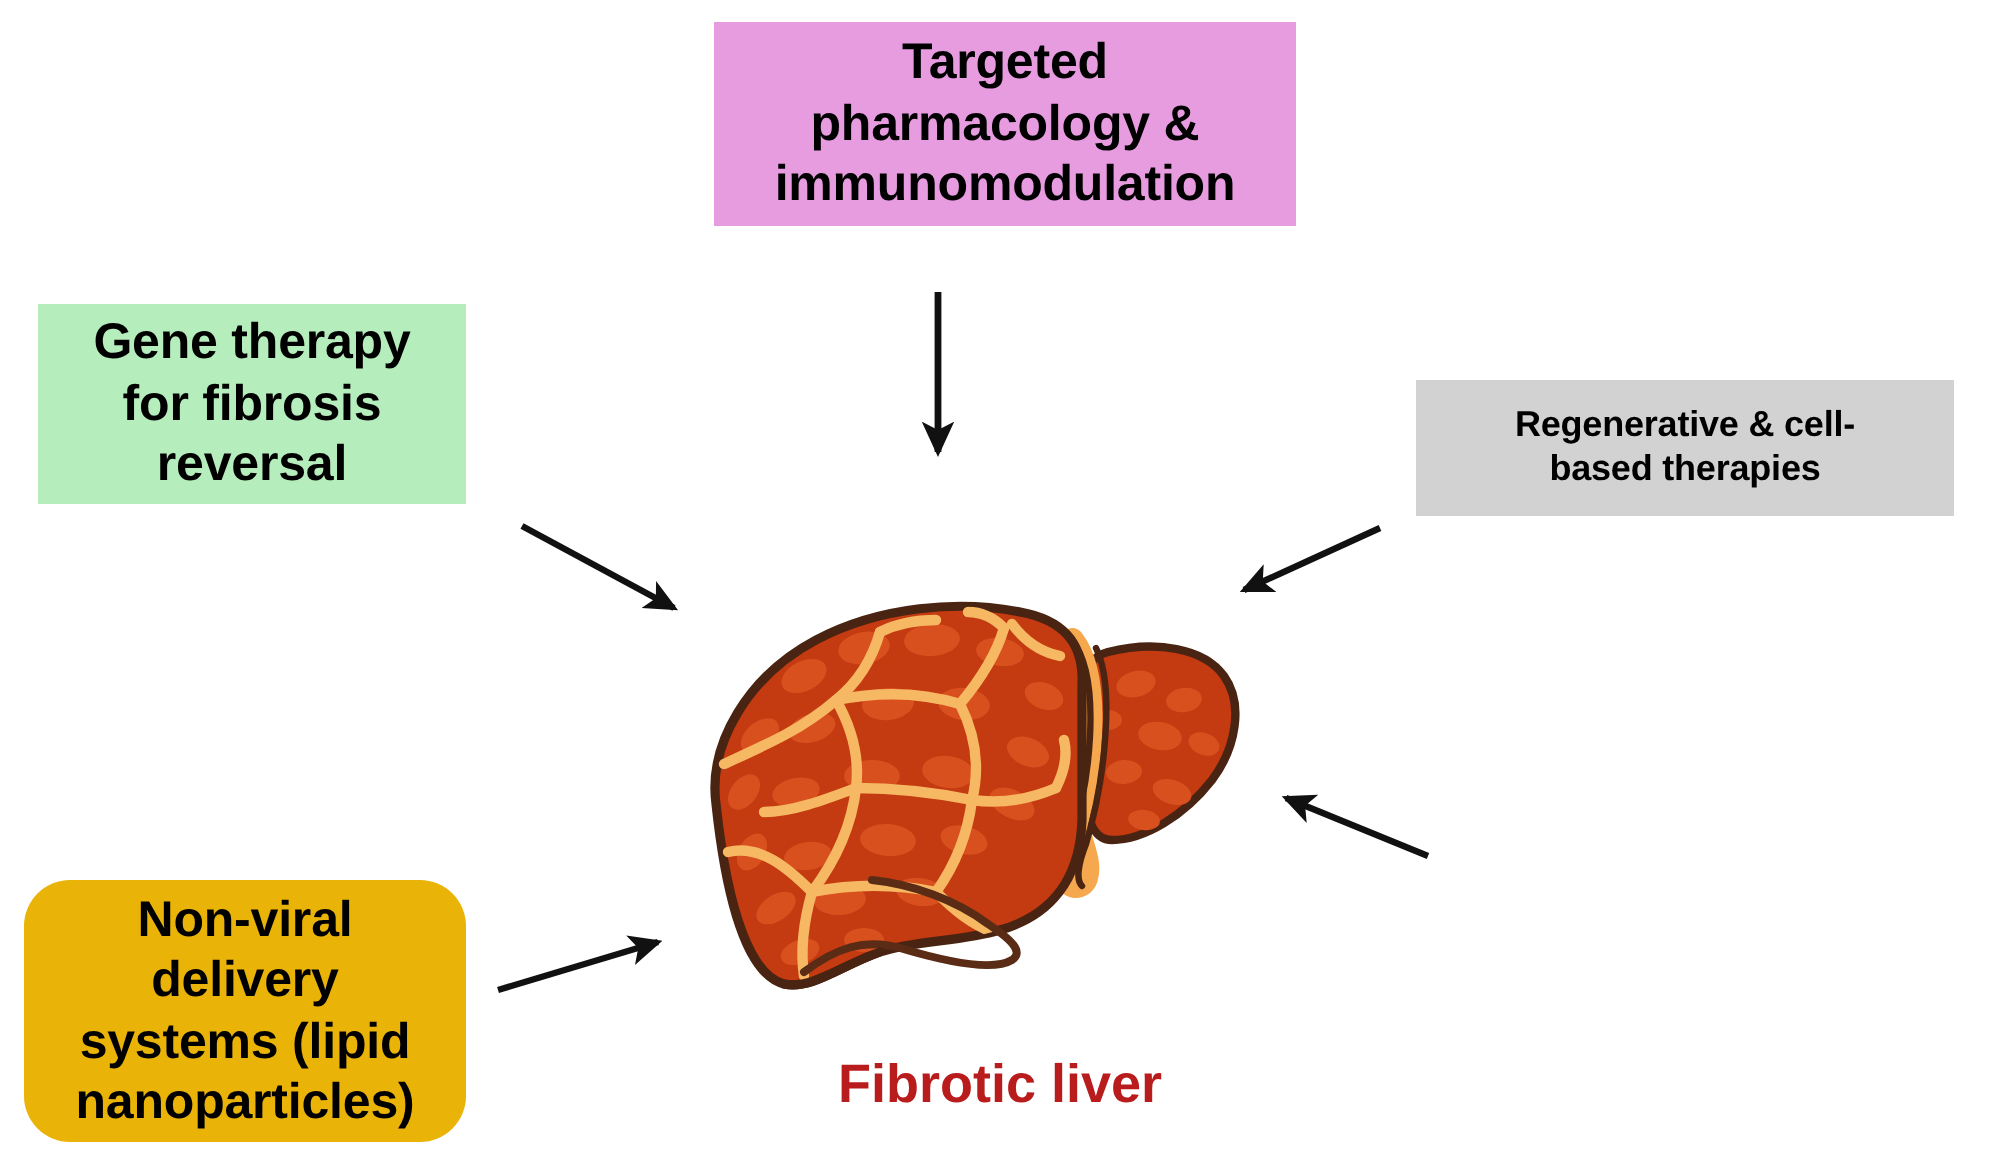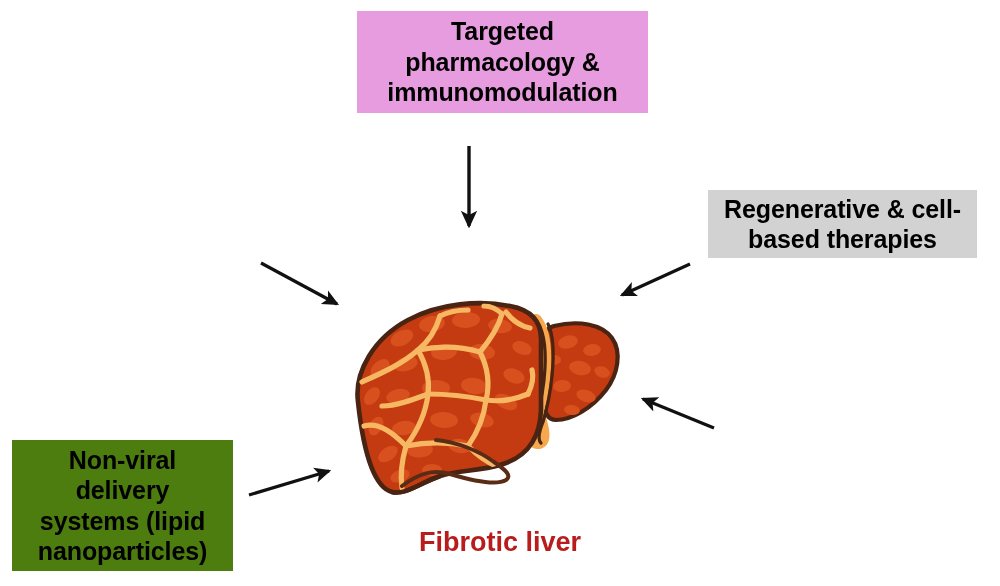--- a/index.html
+++ b/index.html
@@ -36,26 +36,27 @@
     font-size: 25px;
   }
   #box-gene-therapy {
     left: 19px; top: 152px; width: 214px; height: 100px;
     background: #B6EDBD;
     font-size: 25px;
   }
   #box-regenerative {
     left: 708px; top: 190px; width: 269px; height: 68px;
     background: #D2D2D2;
-    font-size: 25px;
+    font-size: 18px;
   }
   #box-nonviral {
     left: 12px; top: 440px; width: 221px; height: 131px;
-    background: #4d7c0f;
-    font-size: 25px;
+    background: #eab308;
+    font-size: 25px;
+    border-radius: 23px;
   }
   #box-viral-vectors {
     left: 755px; top: 440px; width: 230px; height: 101px;
     background: #FBC02D;
     font-size: 25px;
   }
   #liver-figure {
     position: absolute;
     left: 340px;
     top: 290px;
@@ -110,20 +111,23 @@
 
     <g>
       <line x1="714" y1="428" x2="643" y2="399" stroke="#111111" stroke-width="3.2" marker-end="url(#ah)"></line>
     </g>
   </svg>
 
   <div class="box" id="box-targeted-pharmacology">Targeted
 pharmacology  &amp;
 immunomodulation</div>
 
+  <div class="box" id="box-gene-therapy">Gene therapy
+for fibrosis
+reversal</div>
 
   <div class="box" id="box-regenerative">Regenerative &amp; cell-
 based therapies</div>
 
   <div class="box" id="box-nonviral">Non-viral
 delivery
 systems (lipid
 nanoparticles)</div>
 
 

